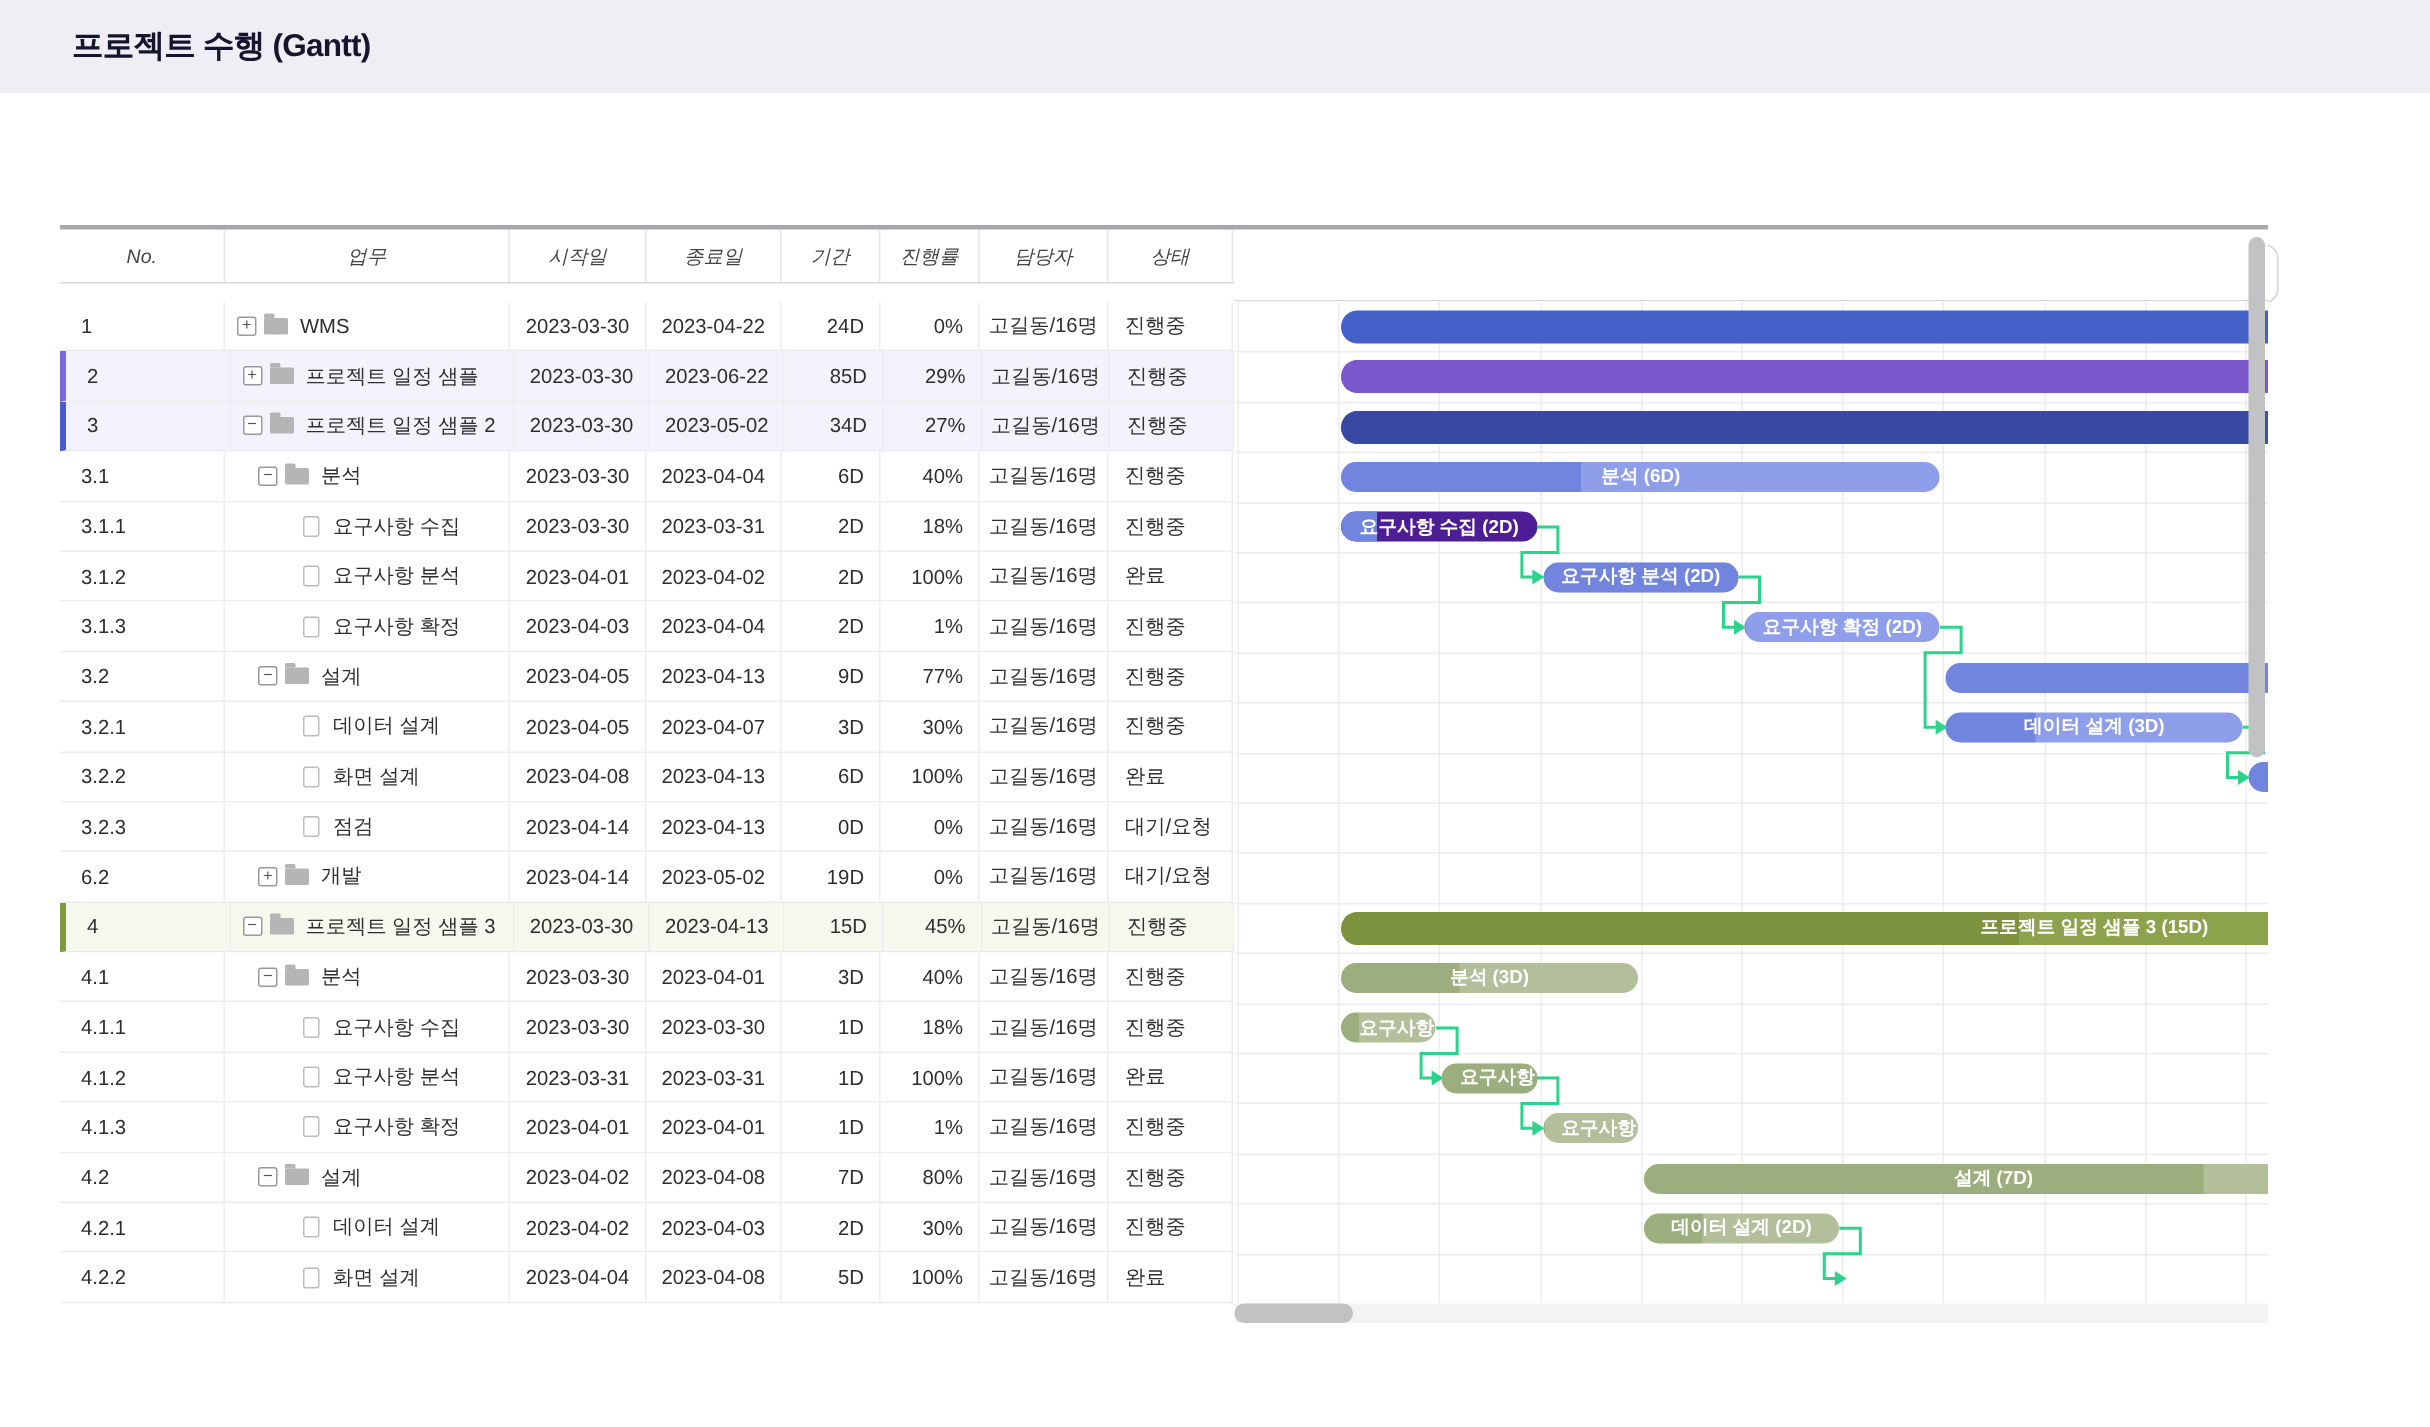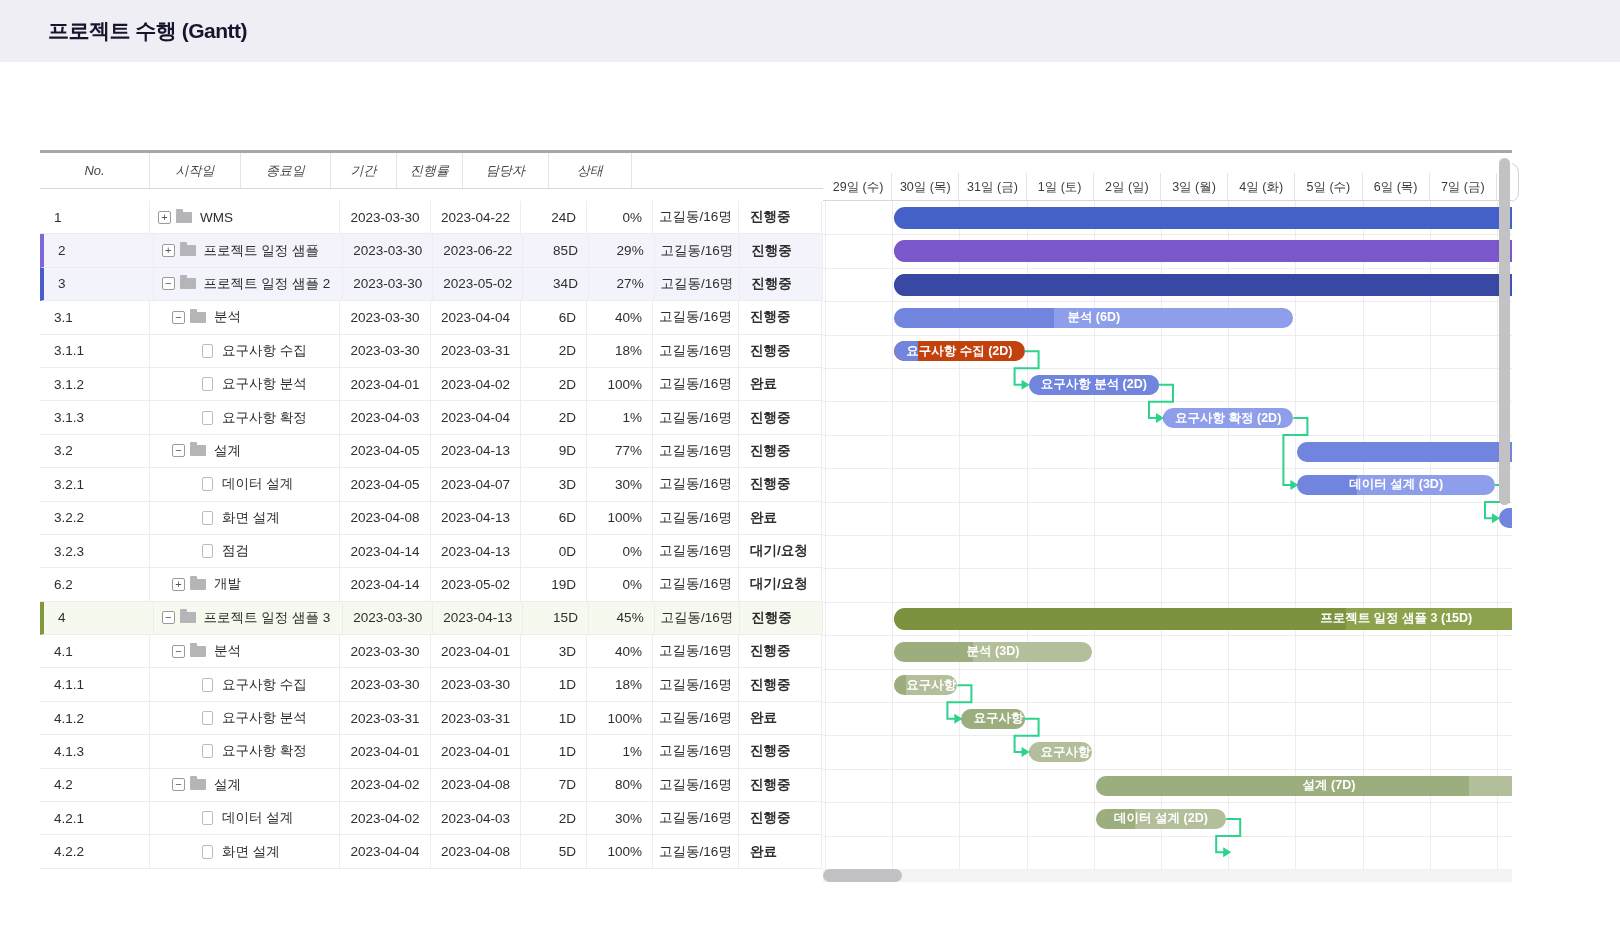--- a/index.html
+++ b/index.html
@@ -48,21 +48,21 @@
   
   .tbody { position:absolute; left:0; top:48px; width:783px; height:668px; overflow:hidden; }
   .row { display:flex; height:33.4px; border-bottom:1px solid #ececee; background:#fff; }
   .row.hl-purple { background:#f4f3fb; border-left:4px solid #7c68d8; }
   .row.hl-blue   { background:#f3f4fb; border-left:4px solid #4a5cc6; }
   .row.hl-green  { background:#f6f9ee; border-left:4px solid #7f993f; }
   .td { display:flex; align-items:center; font-size:13.5px; color:#2e2e2e; border-right:1px solid #ededf0; height:100%; overflow:hidden; white-space:nowrap; }
   .td.c-no { padding-left:14px; }
   .td.c-center { justify-content:center; }
   .td.c-right { justify-content:flex-end; padding-right:10px; }
-  .td.c-status { padding-left:11px;font-weight:bold; }
+  .td.c-status { padding-left:11px; }
   .expand { width:13px; height:13px; border:1px solid #9a9a9a; border-radius:2px; background:#fff; color:#555;
             font-size:11px; line-height:11px; display:flex; align-items:center; justify-content:center; margin-right:5px; flex:0 0 auto; cursor:pointer; }
   .folder { position:relative; width:16px; height:11px; background:#b5b5b8; border-radius:1px; margin-right:8px; flex:0 0 auto; }
   .folder::before { content:""; position:absolute; left:0; top:-3px; width:7px; height:3px; background:#b5b5b8; border-radius:1px 1px 0 0; }
   .file { width:11px; height:14px; border:1.5px solid #bcbcbf; border-radius:2px; background:#fff; margin-right:9px; flex:0 0 auto; }
 
   
   .glayer { position:absolute; left:783px; top:48px; width:689px; height:668px; overflow:hidden; background:#fff; }
   .vline { position:absolute; top:0; width:1px; height:668px; background:#ededef; }
   .hline { position:absolute; left:0; width:689px; height:1px; background:#ececee; }
@@ -108,41 +108,30 @@
         <div class="knob"></div>
       </div>
       <span class="toggle-label">진행 중 업무보기</span>
       <button class="edit-btn">프로젝트 수정</button>
     </div>
   </div>
 
   <div class="content">
     <div class="thead">
         <div class="th" style="width: 110px;">No.</div>
+        <div class="th" style="width: 190px;">업무</div>
         <div class="th" style="width: 91px;">시작일</div>
         <div class="th" style="width: 90px;">종료일</div>
         <div class="th" style="width: 66px;">기간</div>
         <div class="th" style="width: 66px;">진행률</div>
         <div class="th" style="width: 86px;">담당자</div>
         <div class="th" style="width: 83px;">상태</div>
       </div>
 
     <div class="ghead">
-      <div class="dayrow">
-          <div class="daycell">29일 (수)</div>
-          <div class="daycell">30일 (목)</div>
-          <div class="daycell">31일 (금)</div>
-          <div class="daycell">1일 (토)</div>
-          <div class="daycell">2일 (일)</div>
-          <div class="daycell">3일 (월)</div>
-          <div class="daycell">4일 (화)</div>
-          <div class="daycell">5일 (수)</div>
-          <div class="daycell">6일 (목)</div>
-          <div class="daycell">7일 (금)</div>
-        </div>
     </div>
 
     <div class="tbody">
         <div class="row">
           <div class="td c-no" style="width: 110px;">1</div>
           <div class="td" style="width: 190px; padding-left: 8px;">
             <div class="expand">+</div>
             <div class="folder"></div>
             <div>WMS</div>
           </div>
@@ -445,21 +434,21 @@
         <div class="bar" style="left: 71.2px; top: 39.1px; width: 5708px; height: 22px; background: rgb(135, 103, 214);">
           <div class="prog" style="width: 1655.32px; background: rgb(122, 88, 204);"></div>
         </div>
         <div class="bar" style="left: 71.2px; top: 72.5px; width: 2280.8px; height: 22px; background: rgb(63, 81, 181);">
           <div class="prog" style="width: 615.816px; background: rgb(56, 72, 163);"></div>
         </div>
         <div class="bar" style="left: 71.2px; top: 106.9px; width: 399.2px; height: 20px; background: rgb(143, 158, 234);">
           <div class="prog" style="width: 159.68px; background: rgb(113, 132, 222);"></div>
           <div class="blabel" style="width: 399.2px;">분석 (6D)</div>
         </div>
-        <div class="bar" style="left: 71.2px; top: 140.3px; width: 130.4px; height: 20px; background: #c2410c;">
+        <div class="bar" style="left: 71.2px; top: 140.3px; width: 130.4px; height: 20px; background: #4c1d95;">
           <div class="prog" style="width: 23.472px; background: rgb(113, 132, 222);"></div>
           <div class="blabel" style="width: 130.4px;">요구사항 수집 (2D)</div>
         </div>
         <div class="bar" style="left: 205.6px; top: 173.7px; width: 130.4px; height: 20px; background: rgb(143, 158, 234);">
           <div class="prog" style="width: 130.4px; background: rgb(113, 132, 222);"></div>
           <div class="blabel" style="width: 130.4px;">요구사항 분석 (2D)</div>
         </div>
         <div class="bar" style="left: 340px; top: 207.1px; width: 130.4px; height: 20px; background: rgb(143, 158, 234);">
           <div class="prog" style="width: 1.304px; background: rgb(113, 132, 222);"></div>
           <div class="blabel" style="width: 130.4px;">요구사항 확정 (2D)</div>

